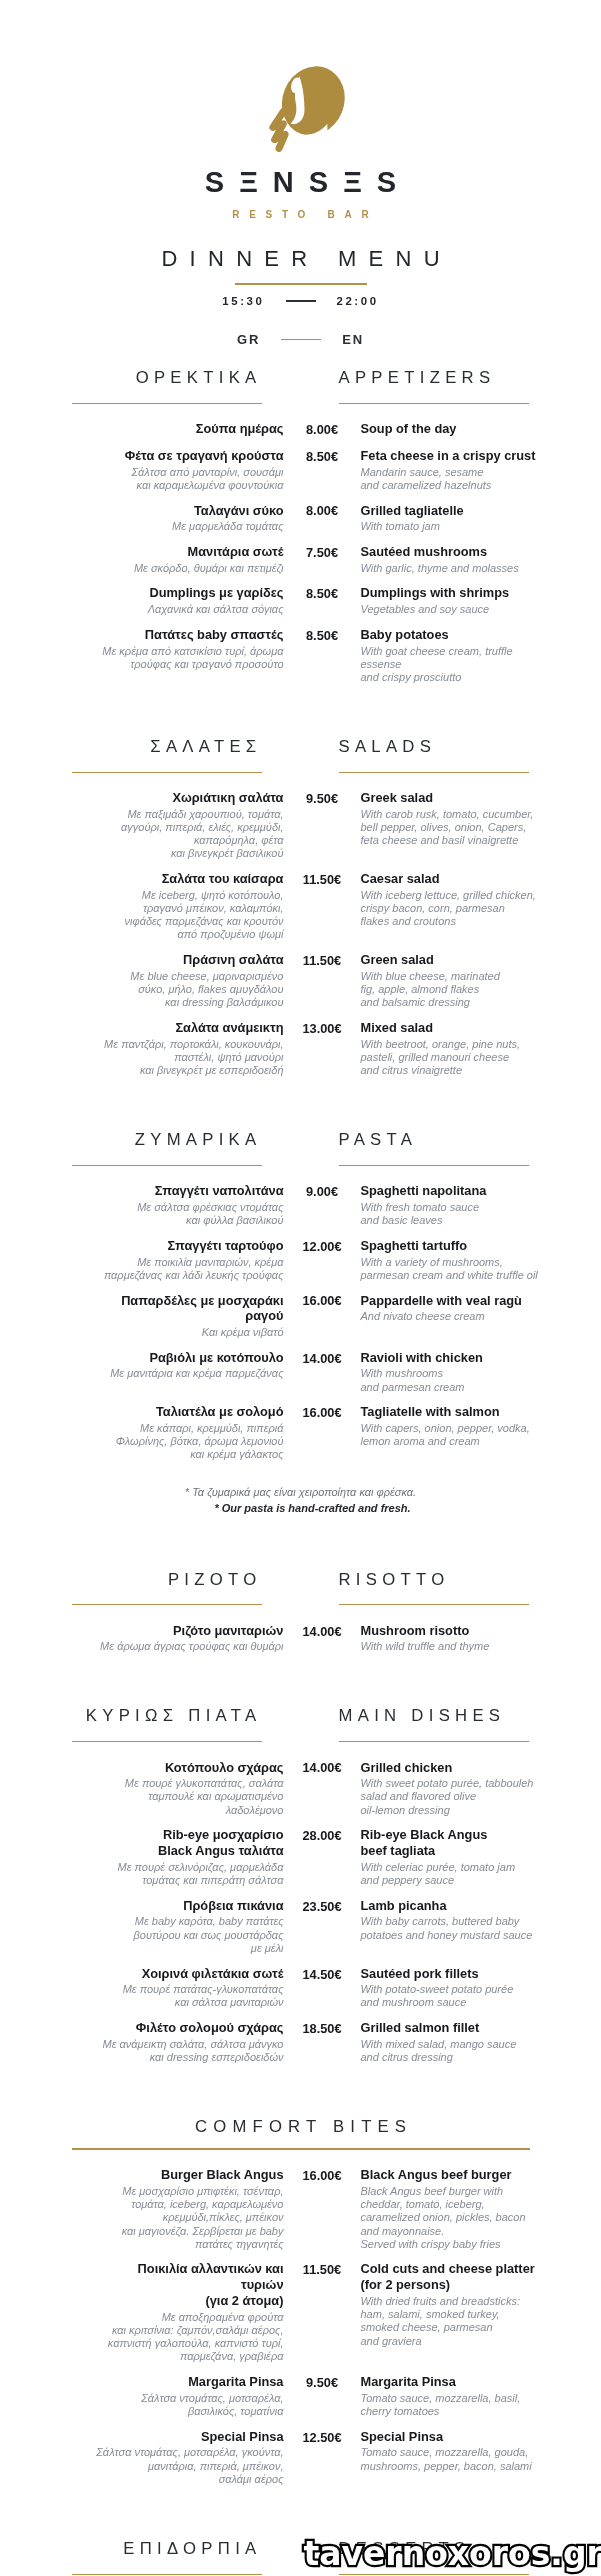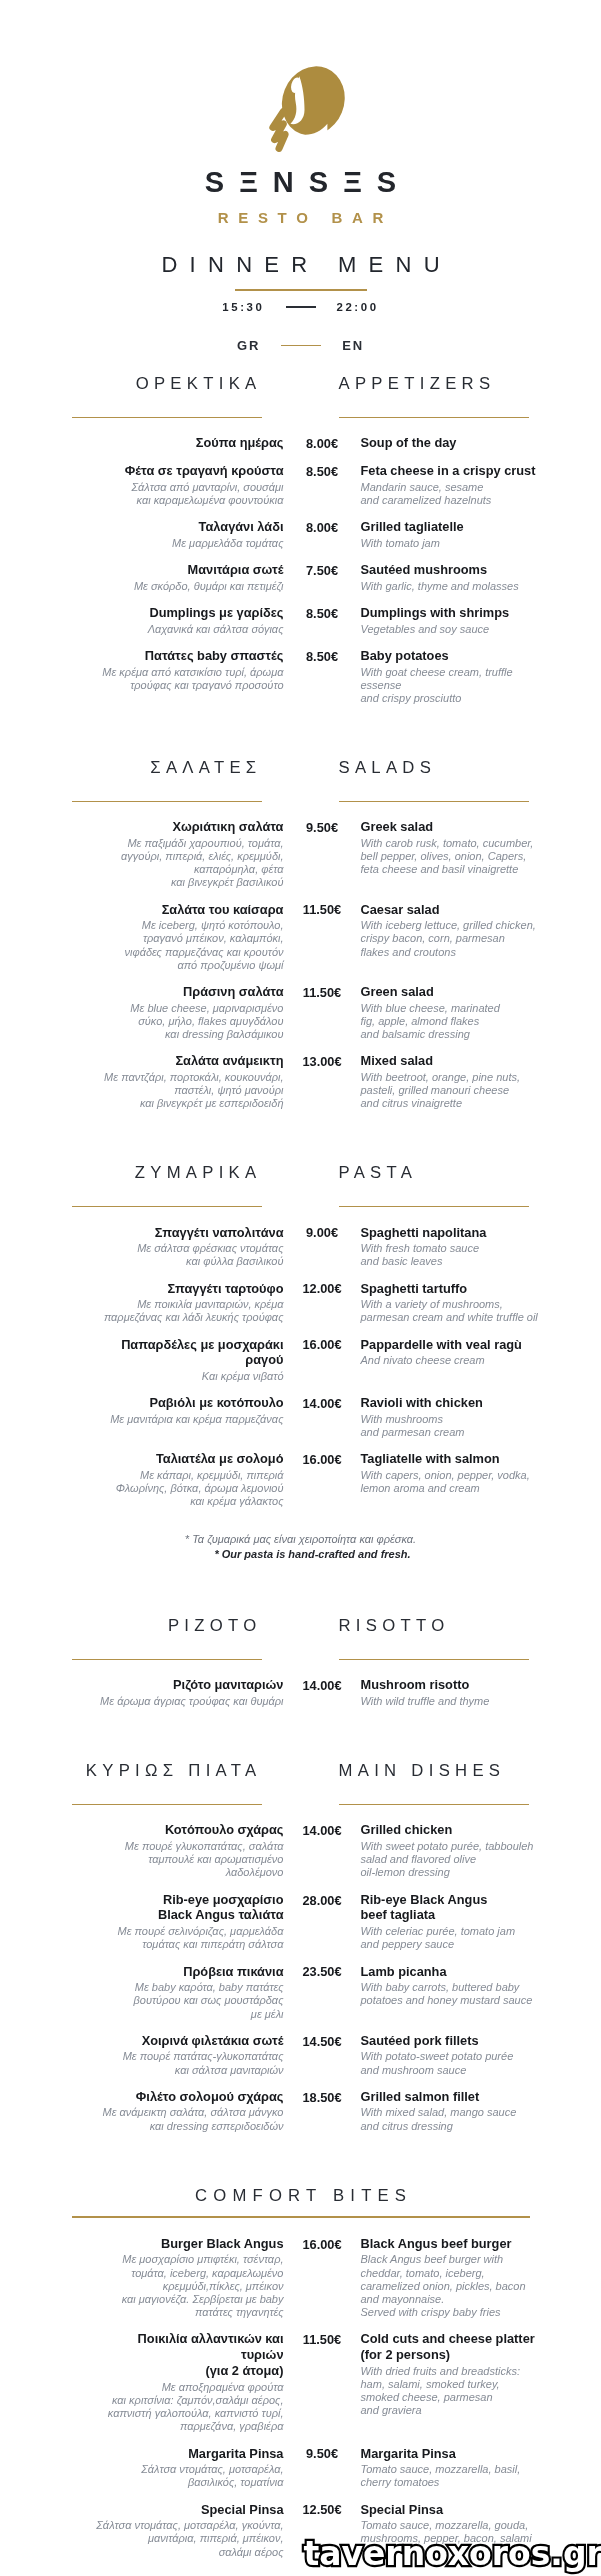--- a/index.html
+++ b/index.html
@@ -7,31 +7,31 @@
   html,body{ margin:0; padding:0; background:#fff; }
   .page{
     position:relative; width:601px; height:2576px; margin:0 auto;
     background:#fff; overflow:hidden; color:var(--ink);
     font-family:"Liberation Sans", sans-serif;
   }
   
   .brand{ text-align:center; padding-top:62px; }
   .brand-icon{ display:block; margin:0 auto; }
   .wordmark{ margin-top:12.3px; font-size:29px; font-weight:600; letter-spacing:15px; text-indent:15px; color:#23262c; }
-  .resto{ margin-top:9.7px; font-size:15px; font-weight:700; letter-spacing:9.7px; text-indent:9.7px; color:var(--gold); }
+  .resto{ margin-top:9.7px; font-size:10px; font-weight:700; letter-spacing:9.7px; text-indent:9.7px; color:var(--gold); }
   .menu-title{ margin-top:26.4px; font-size:22px; font-weight:400; letter-spacing:12.3px; text-indent:12.3px; color:#22262d; }
   .title-rule{ width:132px; height:1.8px; background:var(--gold); margin:10.6px auto 0; }
   .hours{ margin-top:10.6px; display:flex; justify-content:center; align-items:center; gap:21px;
           font-size:11.4px; font-weight:600; letter-spacing:2.6px; color:#22262d; }
   .hours-line{ width:30px; height:1.8px; background:#2a2e35; }
   .lang-row{ margin-top:25px; display:flex; justify-content:center; align-items:center; gap:21px;
              font-size:13px; font-weight:700; letter-spacing:1.8px; color:#2a2e35; }
   .lang-line{ width:40px; height:0.9px; background:var(--gold); }
   
-  .grid{ display:grid; grid-template-columns:190px 77px 190px; width:458px; margin:12px auto; }
+  .grid{ display:grid; grid-template-columns:190px 77px 190px; width:458px; margin:4px auto; }
   .section{ margin-top:53px; }
   .section.first{ margin-top:21px; }
   .sec-title{ font-size:16.7px; font-weight:400; letter-spacing:5.3px; color:#282c33; white-space:nowrap; }
   .col-gr{ text-align:right; }
   .col-en{ text-align:left; }
   .sec-rules .rule{ height:0.9px; background:var(--gold); margin-top:10.6px; }
   .sec-title-single{ text-align:center; font-size:16.7px; font-weight:400; letter-spacing:6.2px; text-indent:6.2px; color:#282c33; }
   .rule-full{ width:458px; height:1.8px; background:var(--gold); margin:10.6px auto 0; }
   .sec-items{ margin-top:17.6px;padding-left:44px; }
   .item{ margin-bottom:10.6px; align-items:start; }
@@ -109,21 +109,21 @@
             </div>
             <div class="price">8.50€</div>
             <div class="col-en">
               <div class="name">Feta cheese in a crispy crust</div>
               <div class="desc">Mandarin sauce, sesame
 and caramelized hazelnuts</div>
             </div>
           </div>
           <div class="grid item">
             <div class="col-gr">
-              <div class="name">Ταλαγάνι λάδι</div>
+              <div class="name">Ταλαγάνι σύκο</div>
               <div class="desc">Με μαρμελάδα τομάτας</div>
             </div>
             <div class="price">8.00€</div>
             <div class="col-en">
               <div class="name">Grilled tagliatelle</div>
               <div class="desc">With tomato jam</div>
             </div>
           </div>
           <div class="grid item">
             <div class="col-gr">

